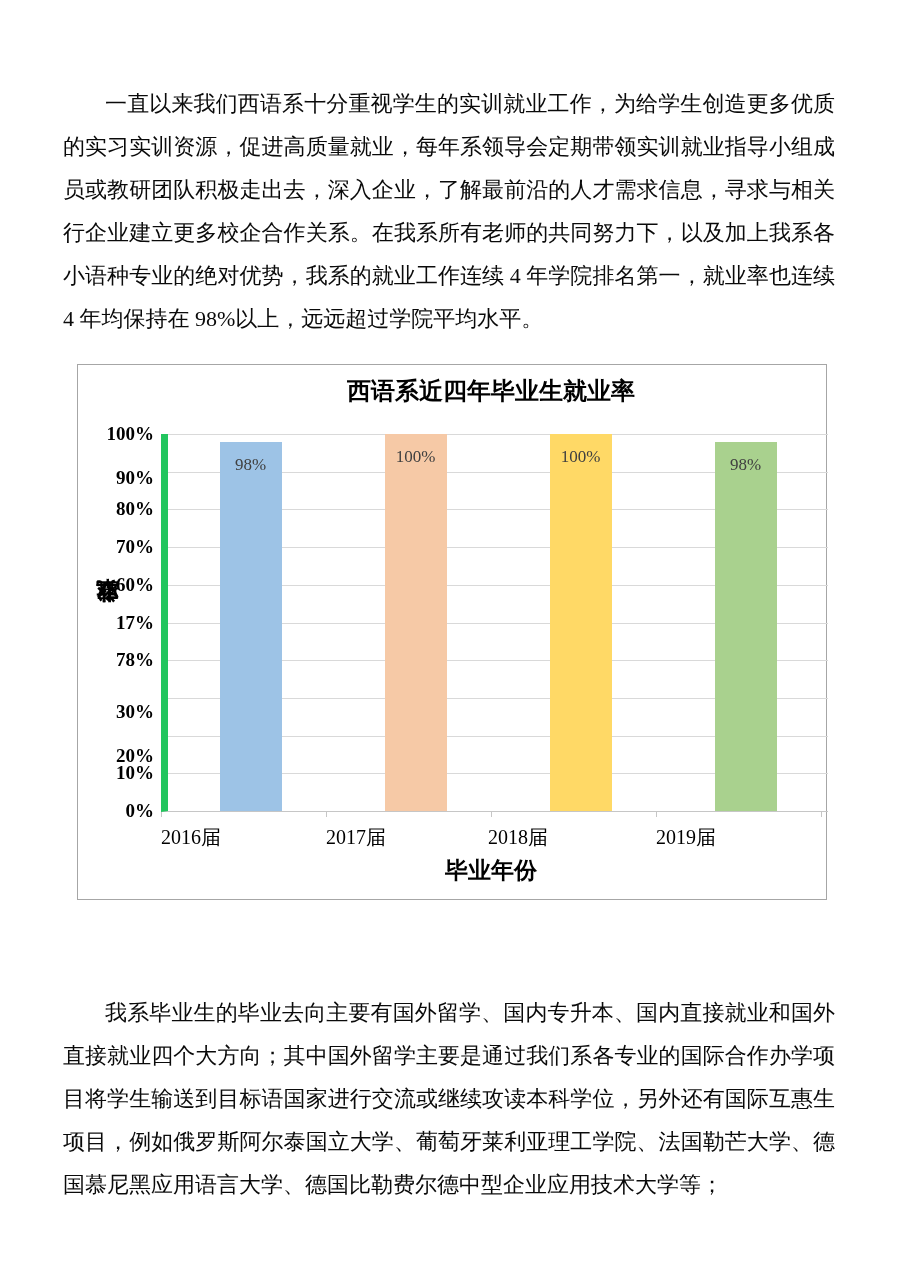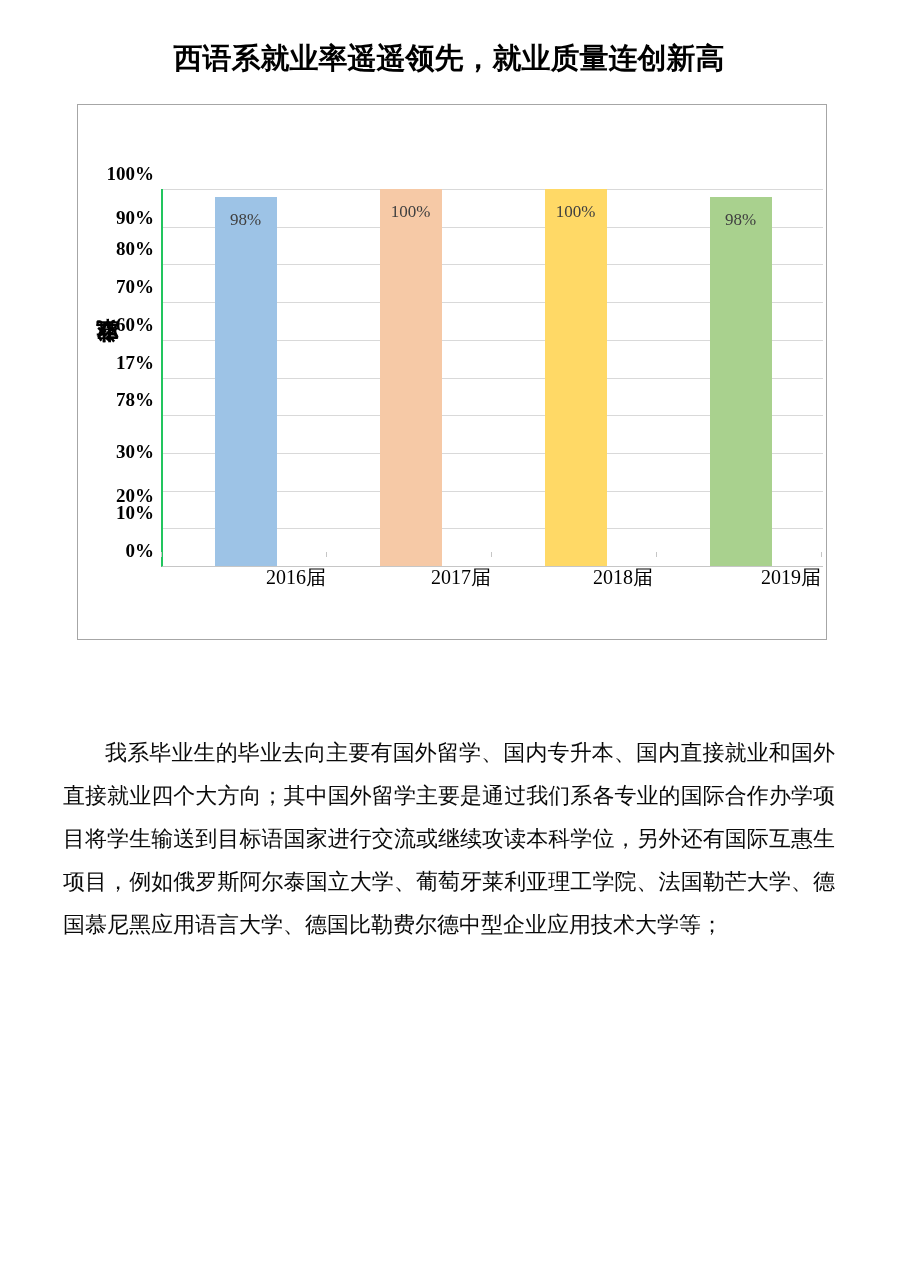--- a/index.html
+++ b/index.html
@@ -22,58 +22,59 @@
   .chart-box{
     position:relative;box-sizing:border-box;
     width:750px;height:536px;margin:24px 0 0 14px;
     border:1px solid #a6a6a6;background:#ffffff;
   }
   .chart-title{
     position:absolute;left:83px;top:10px;width:660px;
     text-align:center;font-size:24px;font-weight:bold;color:#000;
   }
   .plot-area{
-    position:absolute;left:83px;top:84px;width:660px;height:377px;
-    border-left:2px solid #22c55e;border-bottom:1px solid #c6c6c6;
+    position:absolute;left:83px;top:69px;width:660px;height:377px;
+    border-left:7px solid #22c55e;border-bottom:1px solid #c6c6c6;
   }
   .gridline{position:absolute;left:0;width:100%;height:1px;background:#d9d9d9;}
   .bar{position:absolute;bottom:0;}
   .bar-label{
     margin-top:13px;text-align:center;font-size:17px;color:#404040;
     font-family:"Liberation Serif","DejaVu Serif",serif;
   }
   .y-tick-label{
     position:absolute;left:0;width:76px;text-align:right;
     font-size:19px;font-weight:bold;line-height:22px;color:#000;
   }
   .x-tick{position:absolute;width:1px;height:5px;background:#c6c6c6;}
   .x-cat-label{
-    position:absolute;width:165px;text-align:right;
+    position:absolute;width:165px;text-align:left;
     font-size:20px;color:#000;
   }
   .x-axis-title{
     position:absolute;left:83px;width:660px;text-align:center;
     font-size:23px;font-weight:bold;color:#000;
   }
   .y-axis-title{
     position:absolute;left:14px;top:69px;height:377px;
     display:flex;align-items:center;justify-content:center;
     writing-mode:vertical-rl;transform:rotate(180deg);
     font-size:23px;font-weight:bold;color:#000;
   }
 </style>
 </head>
 <body>
 
 <div class="page">
 
-  <h1 class="doc-title">西语系就业率遥遥领先，就业质量连创新高</h1>
 
+  <p class="body-para para-1">一直以来我们西语系十分重视学生的实训就业工作，为给学生创造更多优质的实习实训资源，促进高质量就业，每年系领导会定期带领实训就业指导小组成员或教研团队积极走出去，深入企业，了解最前沿的人才需求信息，寻求与相关行企业建立更多校企合作关系。在我系所有老师的共同努力下，以及加上我系各小语种专业的绝对优势，我系的就业工作连续 4 年学院排名第一，就业率也连续 4 年均保持在 98%以上，远远超过学院平均水平。</p>
 
   <figure class="chart-box">
+    <div class="chart-title">西语系近四年毕业生就业率</div>
     <div class="y-axis-title">就业率</div>
     <div class="plot-area" id="plot-area">
         <div class="gridline" style="top: 339.3px; background: rgb(217, 217, 217);"></div>
         <div class="gridline" style="top: 301.6px; background: rgb(217, 217, 217);"></div>
         <div class="gridline" style="top: 263.9px; background: rgb(217, 217, 217);"></div>
         <div class="gridline" style="top: 226.2px; background: rgb(217, 217, 217);"></div>
         <div class="gridline" style="top: 188.5px; background: rgb(217, 217, 217);"></div>
         <div class="gridline" style="top: 150.8px; background: rgb(217, 217, 217);"></div>
         <div class="gridline" style="top: 113.1px; background: rgb(217, 217, 217);"></div>
         <div class="gridline" style="top: 75.4px; background: rgb(217, 217, 217);"></div>
@@ -107,17 +108,18 @@
         <div class="x-tick" style="left: 83px; top: 447px; background: rgb(198, 198, 198);"></div>
         <div class="x-tick" style="left: 248px; top: 447px; background: rgb(198, 198, 198);"></div>
         <div class="x-tick" style="left: 413px; top: 447px; background: rgb(198, 198, 198);"></div>
         <div class="x-tick" style="left: 578px; top: 447px; background: rgb(198, 198, 198);"></div>
         <div class="x-tick" style="left: 743px; top: 447px; background: rgb(198, 198, 198);"></div>
         <div class="x-cat-label" style="left: 83px; top: 459px;">2016届</div>
         <div class="x-cat-label" style="left: 248px; top: 459px;">2017届</div>
         <div class="x-cat-label" style="left: 410px; top: 459px;">2018届</div>
         <div class="x-cat-label" style="left: 578px; top: 459px;">2019届</div>
       </div>
+    <div class="x-axis-title" style="top:490px;">毕业年份</div>
   </figure>
 
   <p class="body-para para-2">我系毕业生的毕业去向主要有国外留学、国内专升本、国内直接就业和国外直接就业四个大方向；其中国外留学主要是通过我们系各专业的国际合作办学项目将学生输送到目标语国家进行交流或继续攻读本科学位，另外还有国际互惠生项目，例如俄罗斯阿尔泰国立大学、葡萄牙莱利亚理工学院、法国勒芒大学、德国慕尼黑应用语言大学、德国比勒费尔德中型企业应用技术大学等；</p>
 
 </div>
 
 </body></html>

